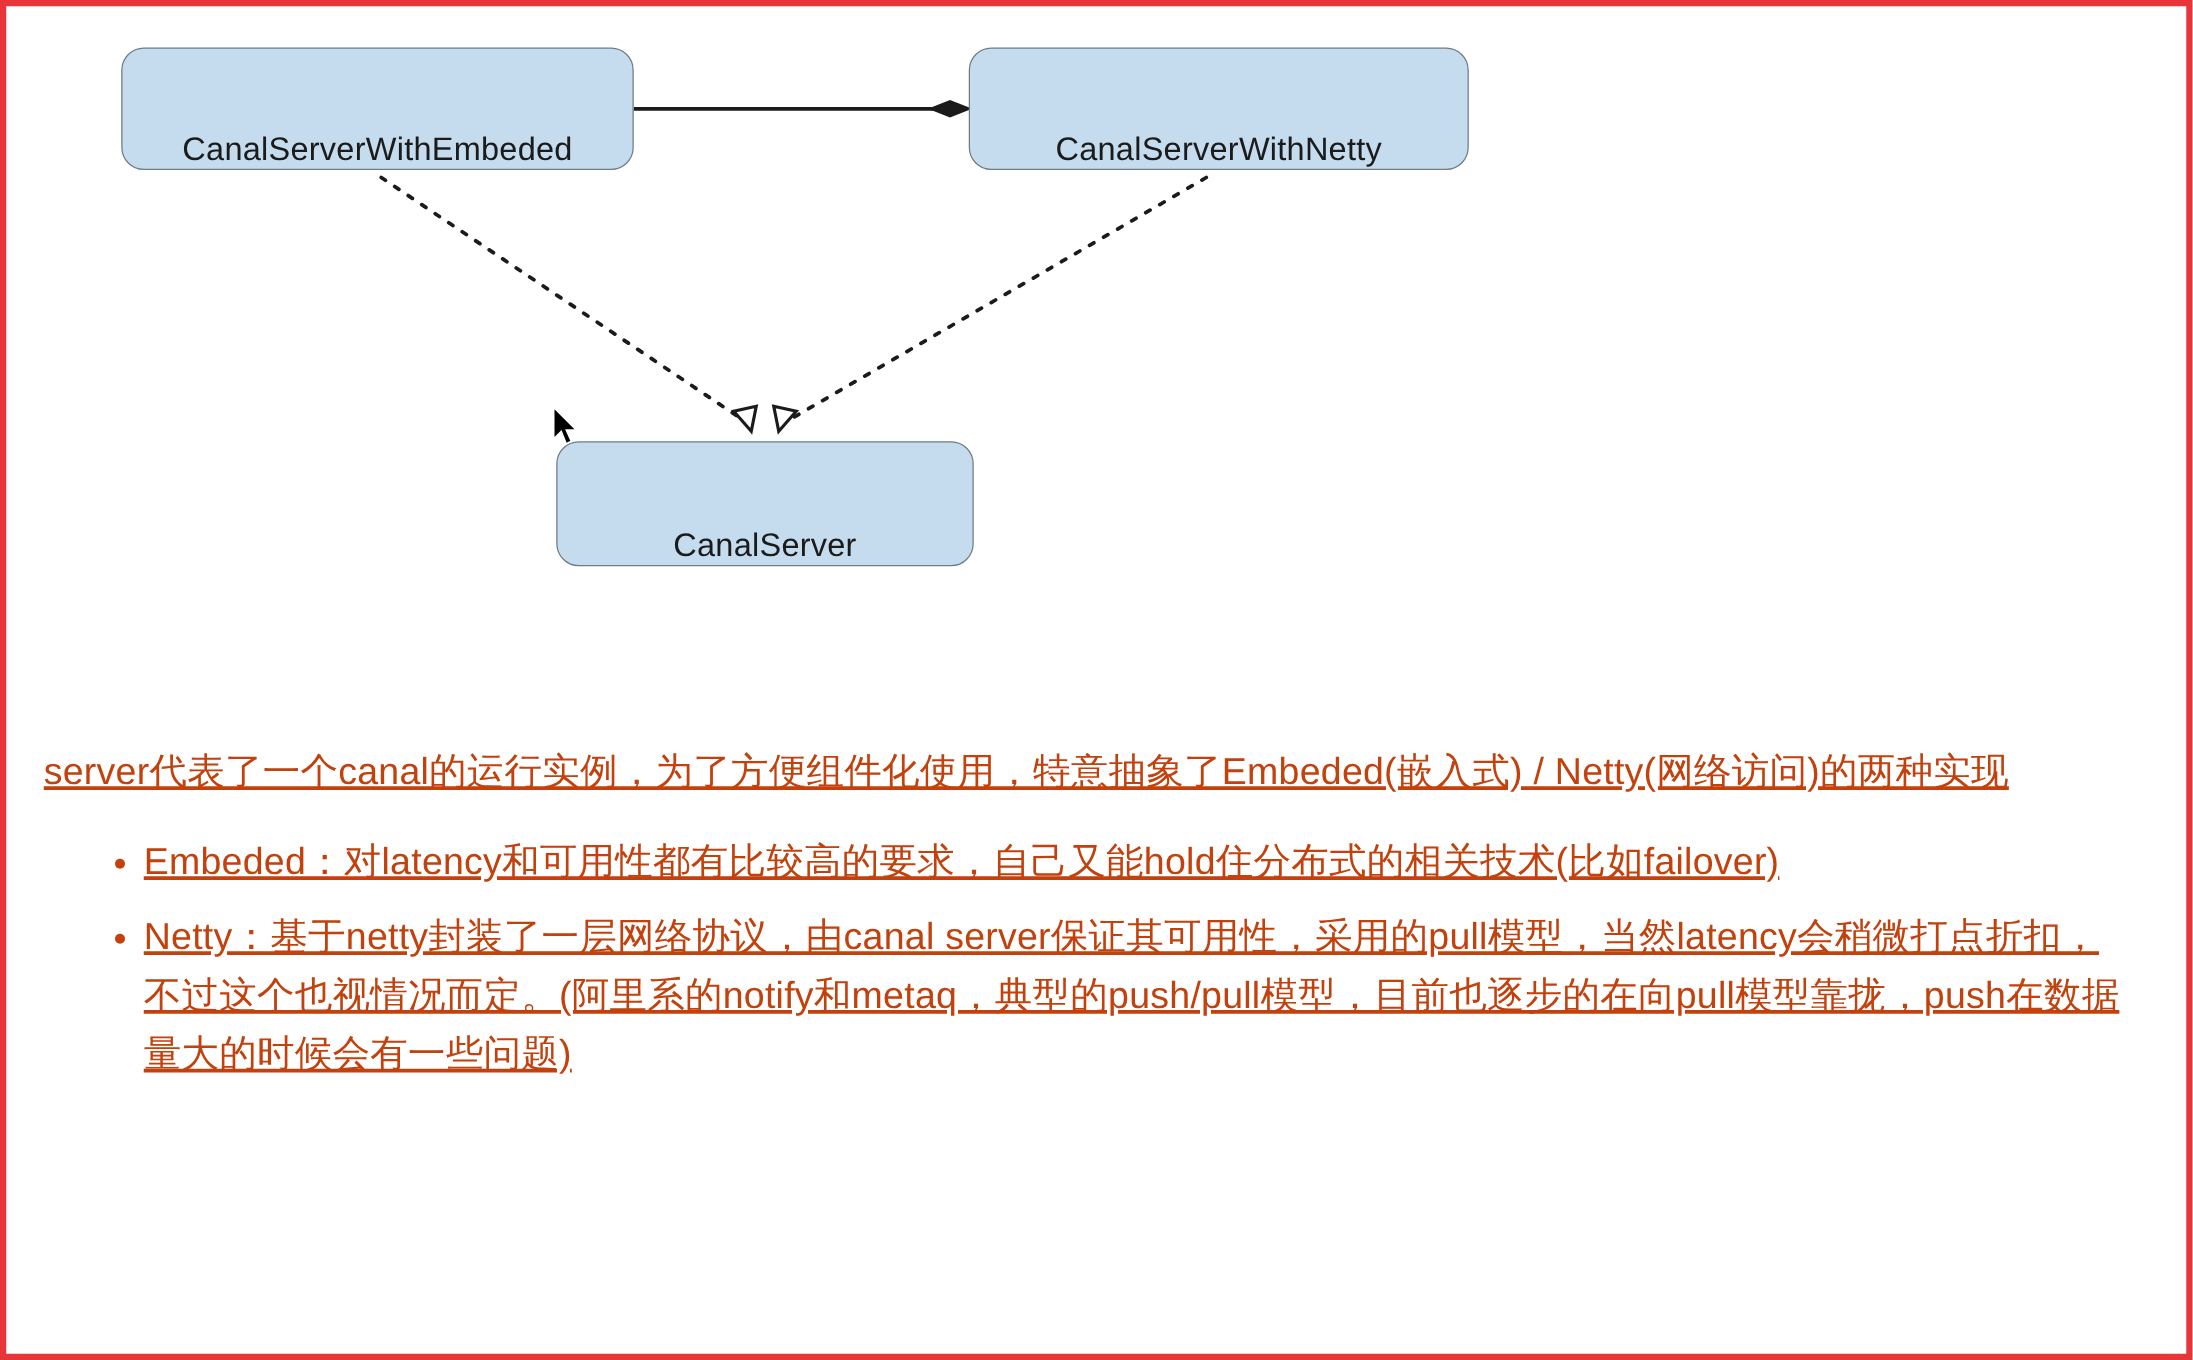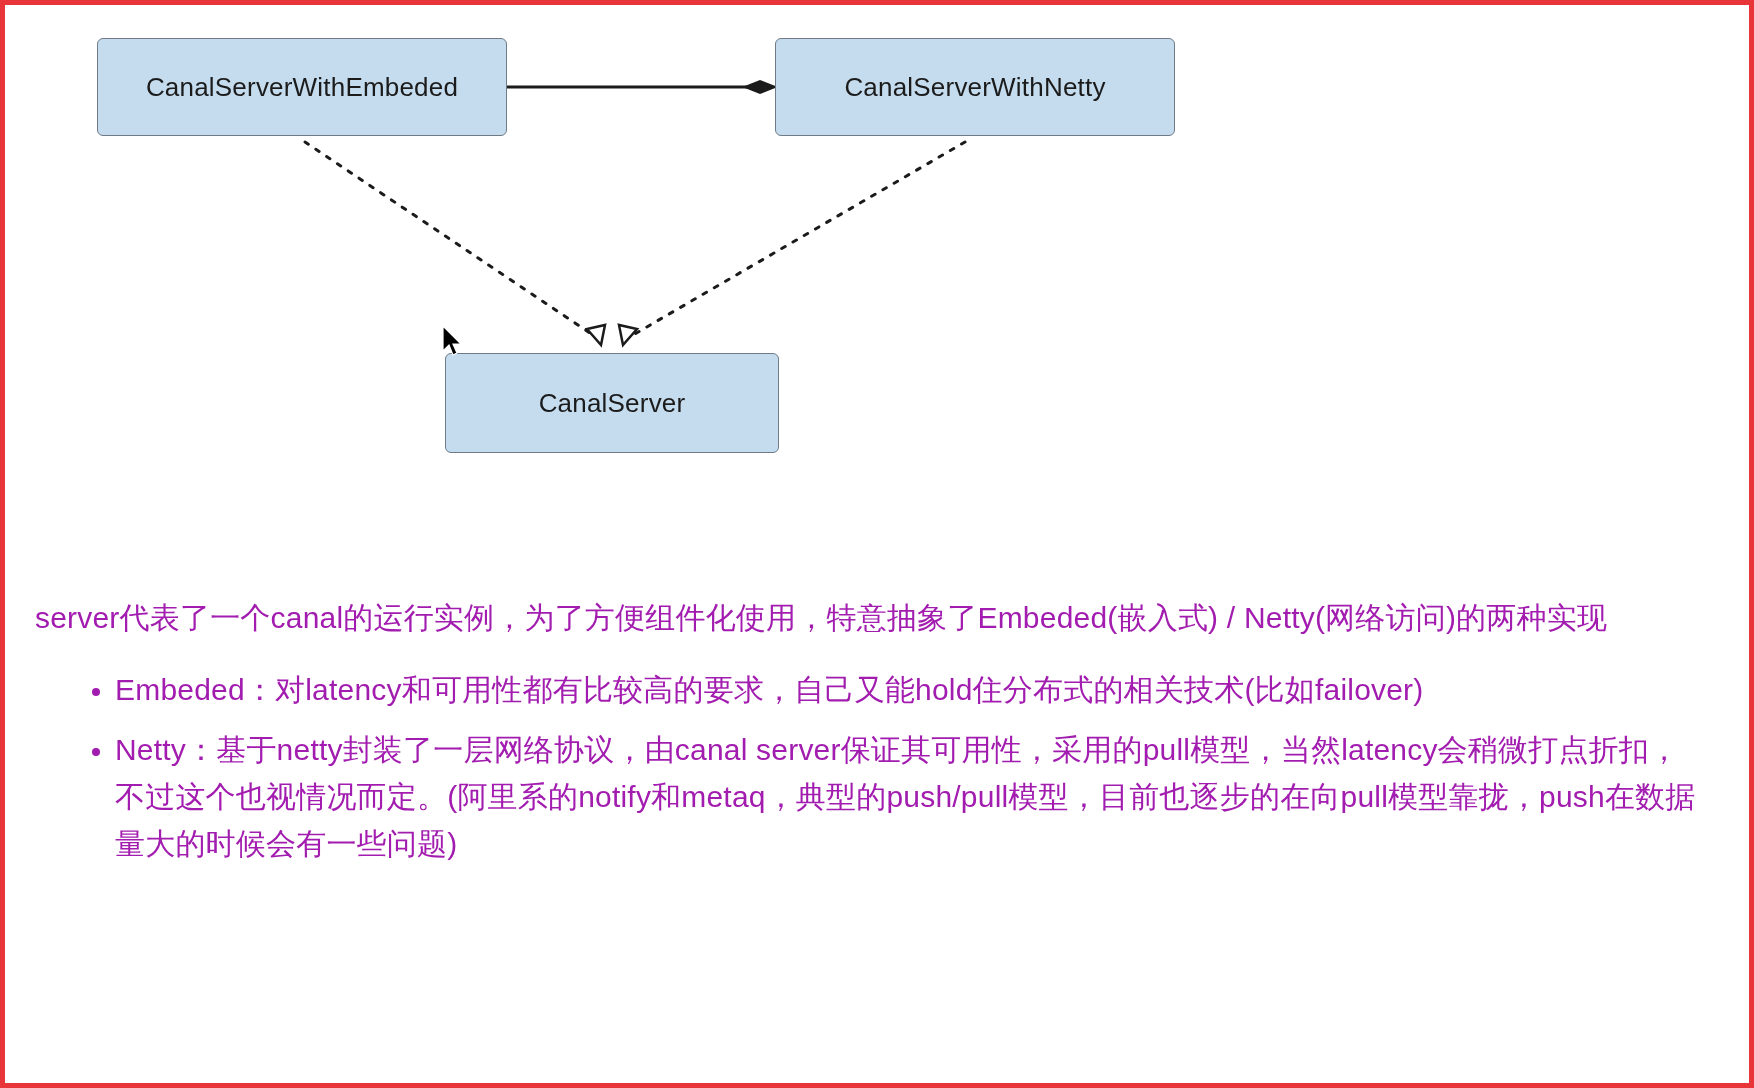--- a/index.html
+++ b/index.html
@@ -25,23 +25,23 @@
     position: relative;
     width: 100%;
     height: 590px;
     box-sizing: border-box;
   }
   .uml-box {
     position: absolute;
     box-sizing: border-box;
     background: #c5dcee;
     border: 1.5px solid #6f7b86;
-    border-radius: 6px;
+    border-radius: 18px;
     display: flex;
-    align-items: center;
+    align-items: flex-end;
     justify-content: center;
     color: #1b1b1b;
     font-size: 26px;
     letter-spacing: 0.2px;
     font-family: "Liberation Sans", sans-serif;
   }
   #box-embedded {
     left: 92px;
     top: 33px;
     width: 410px;
@@ -71,21 +71,22 @@
     position: absolute;
     left: 437px;
     top: 320px;
     width: 22px;
     height: 34px;
     pointer-events: none;
   }
   #text-area {
     position: relative;
     padding: 0 34px 0 30px;
-    color: #a21caf;
+    color: #c2410c;
+    text-decoration: underline;
   }
   #intro-paragraph {
     font-size: 30px;
     line-height: 1.52;
     margin: 0 0 26px 0;
     letter-spacing: 0.2px;
   }
   #bullet-list {
     margin: 16px;
     padding-left: 64px;

